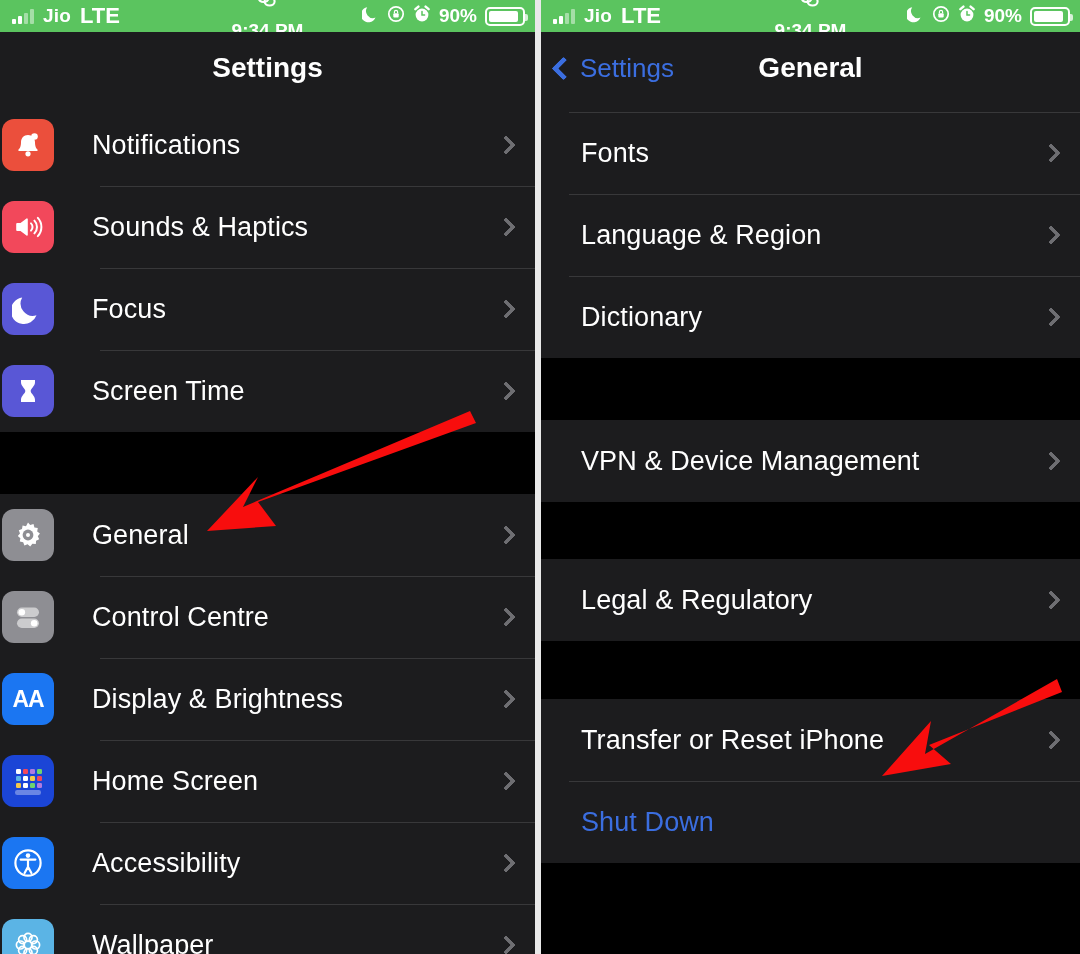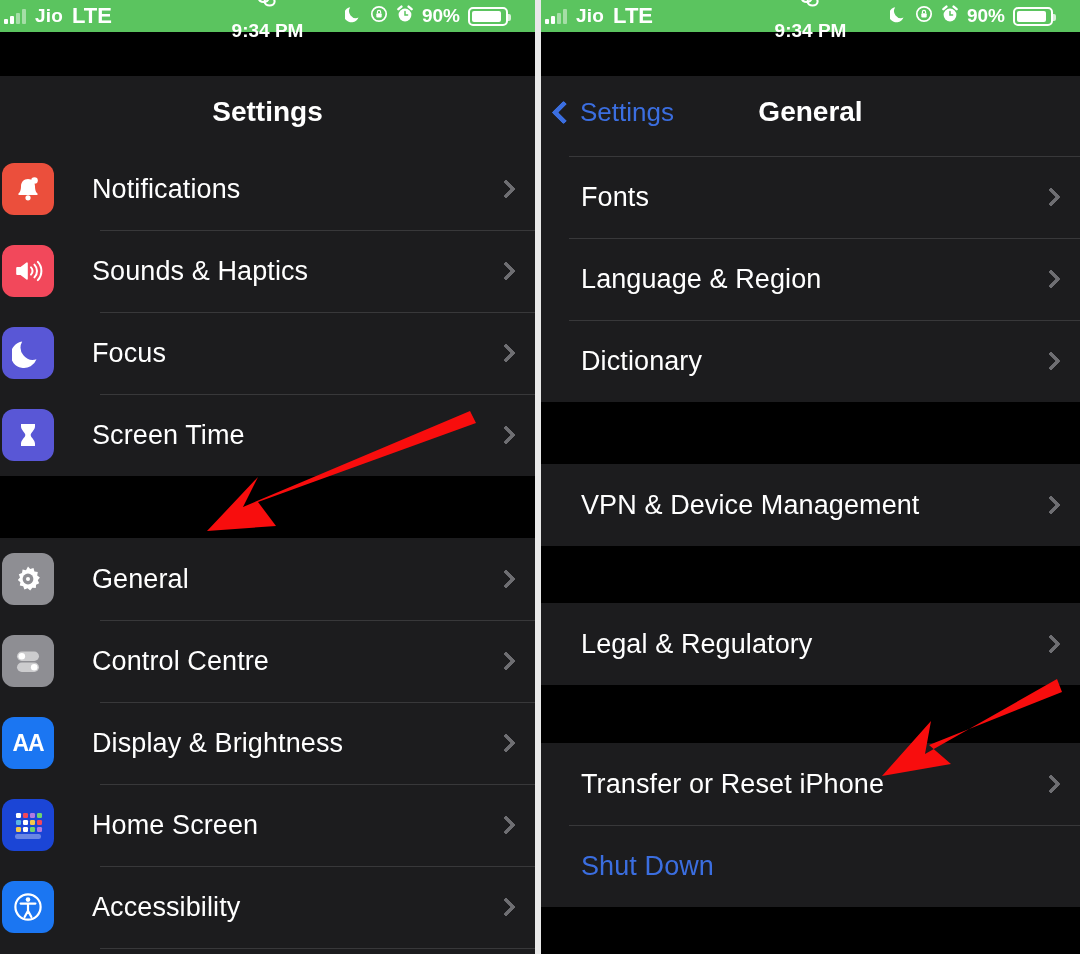--- a/index.html
+++ b/index.html
@@ -14,23 +14,23 @@
   .phone { position:relative; width:538px; height:954px; background:#000; overflow:hidden; }
   .phone.right { width:542px; }
 
   
   .statusbar {
     height:32px; background:#5bc45f; color:#fff;
     display:flex; align-items:center;
     font-size:19px; font-weight:bold;
     position:relative;
   }
-  .sb-left { display:flex; align-items:center; gap:9px; padding-left:4px; }
+  .sb-left { display:flex; align-items:center; gap:9px; padding-left:12px; }
   .sb-center { position:absolute; left:50%; transform:translateX(-50%); display:flex; align-items:center; gap:7px;flex-direction:column; }
-  .sb-right { position:absolute; right:27px; display:flex; align-items:center; gap:8px; }
+  .sb-right { position:absolute; right:10px; display:flex; align-items:center; gap:8px; }
   .carrier { font-size:19px; letter-spacing:.2px; }
   .lte { font-size:22px; }
 
   .bars { display:flex; align-items:flex-end; gap:2px; height:15px; }
   .bars i { display:block; width:4px; background:#fff; border-radius:1px; }
   .bars i:nth-child(1){height:5px;}
   .bars i:nth-child(2){height:8px;}
   .bars i:nth-child(3){height:11px;opacity:.45;}
   .bars i:nth-child(4){height:15px;opacity:.45;}
 
@@ -42,21 +42,20 @@
     content:""; position:absolute; right:-5px; top:5px;
     width:3px; height:7px; background:#fff; border-radius:0 2px 2px 0; opacity:.75;
   }
   .battery .fill{ height:100%; background:#fff; border-radius:2px; }
 
   
   .navbar {
     height:72px; background:#1c1c1e;
     display:flex; align-items:center; justify-content:center;
     position:relative;
-    margin-top:44px;
   }
   .nav-title { color:#fff; font-size:28px; font-weight:bold; }
   .nav-back {
     position:absolute; left:14px; display:flex; align-items:center; gap:8px;
     color:#3b6ee0; font-size:26px;
   }
   .chev-back { display:block; width:17px; height:17px;
     border-left:5px solid #3b6ee0; border-bottom:5px solid #3b6ee0;
     transform:rotate(45deg); border-radius:2px; }
   .nav-back-label{ color:#3b6ee0; font-size:26px; }

